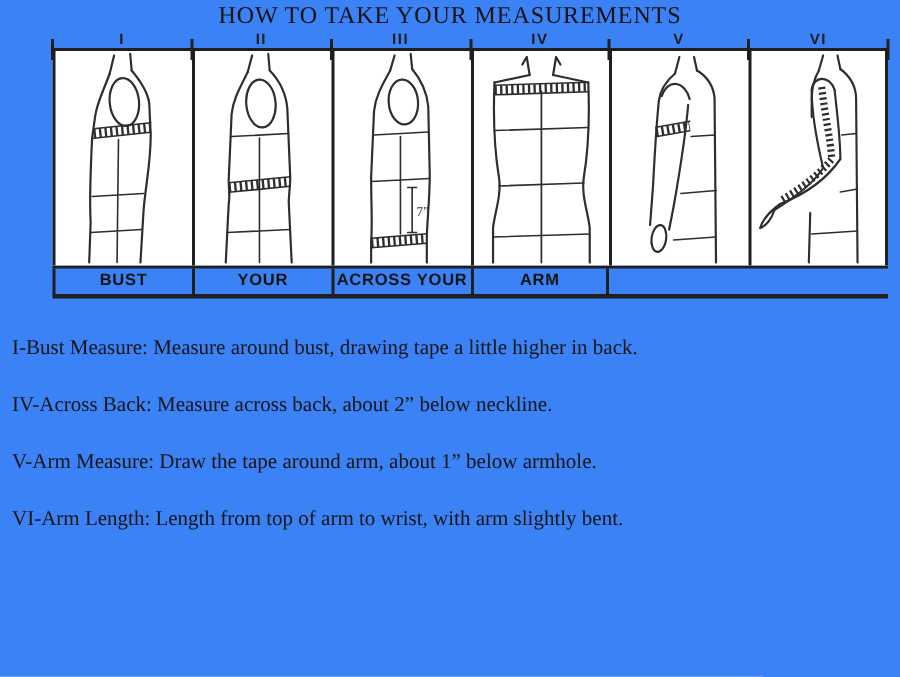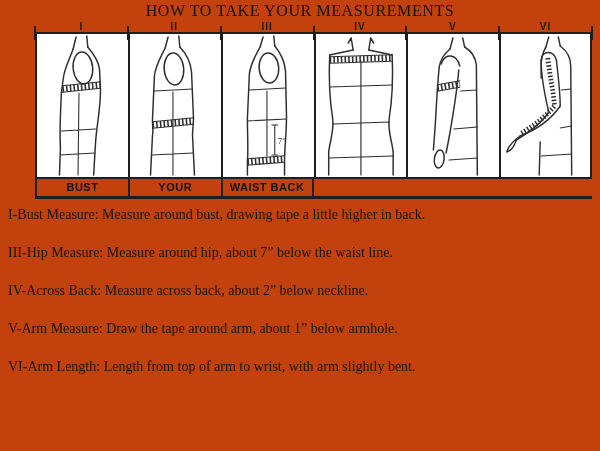--- a/index.html
+++ b/index.html
@@ -1,16 +1,16 @@
 <!DOCTYPE html>
 <html><head>
 <meta charset="utf-8">
 <style>
   html,body{margin:0;padding:0;}
-  #page{position:relative;width:600px;height:451px;background:#c2410c;overflow:hidden;
+  #page{position:relative;width:600px;height:451px;background:#3b82f6;overflow:hidden;
         font-family:"Liberation Serif", serif;color:#161616;}
   .title{position:absolute;top:2px;left:0;width:600px;text-align:center;
          font-size:16px;letter-spacing:0.6px;color:#121212;}
   
   .diagram{position:absolute;left:35px;top:21px;width:557px;}
   .numrow{display:grid;grid-template-columns:repeat(6,1fr);height:11px;}
   .numcell{text-align:center;font-family:"Liberation Sans",sans-serif;
            font-weight:700;font-size:10px;line-height:11px;color:#1b1b1b;letter-spacing:1px;}
   .figrow{position:relative;display:grid;grid-template-columns:repeat(6,1fr);
           border-top:2px solid #1f1f1f;height:143px;background:#fff;}
@@ -19,21 +19,21 @@
   .figcell svg{display:block;width:100%;height:143px;}
   .tick{position:absolute;top:-8px;width:2px;height:14px;background:#1f1f1f;}
   .labrow{display:grid;grid-template-columns:repeat(6,1fr);height:17px;
           border-top:2px solid #1f1f1f;border-bottom:3px solid #1f1f1f;}
   .labcell{border-left:2px solid #1f1f1f;text-align:center;
            font-family:"Liberation Sans",sans-serif;font-weight:700;font-size:11px;
            line-height:17px;letter-spacing:0.5px;color:#141414;
            white-space:nowrap;overflow:hidden;}
   .labcell:last-child{border-right:2px solid #1f1f1f;}
   
-  .instructions{position:absolute;left:8px;top:196px;width:584px;}
+  .instructions{position:absolute;left:8px;top:214px;width:584px;}
   .instructions p{margin:0;height:38px;line-height:38px;font-size:14px;
                   white-space:nowrap;color:#151515;}
 </style>
 </head>
 <body>
 
 <div id="page">
 
   <div class="title">HOW TO TAKE YOUR MEASUREMENTS</div>
 
@@ -150,25 +150,25 @@
             <path d="M49,24 C51,42 55,58 56,72 C46,84 32,93 20,100" stroke-width="5" stroke-dasharray="1.5 2" stroke-linecap="butt"></path>
             <path d="M63,56 L73,55 M62,94 L74,92 M42,122 L74,120" stroke-width="1.1"></path>
           </g>
         </svg>
       </div>
     </div>
 
     <div class="labrow">
       <div class="labcell">BUST</div>
       <div class="labcell">YOUR</div>
-      <div class="labcell">WAIST BACK</div>
+      <div class="labcell">ACROSS YOUR</div>
+      <div class="labcell">ARM</div>
     </div>
   </div>
 
   <div class="instructions">
     <p>I-Bust Measure: Measure around bust, drawing tape a little higher in back.</p>
-    <p>III-Hip Measure: Measure around hip, about 7” below the waist line.</p>
     <p>IV-Across Back: Measure across back, about 2” below neckline.</p>
     <p>V-Arm Measure: Draw the tape around arm, about 1” below armhole.</p>
     <p>VI-Arm Length: Length from top of arm to wrist, with arm slightly bent.</p>
   </div>
 
 </div>
 
 </body></html>

